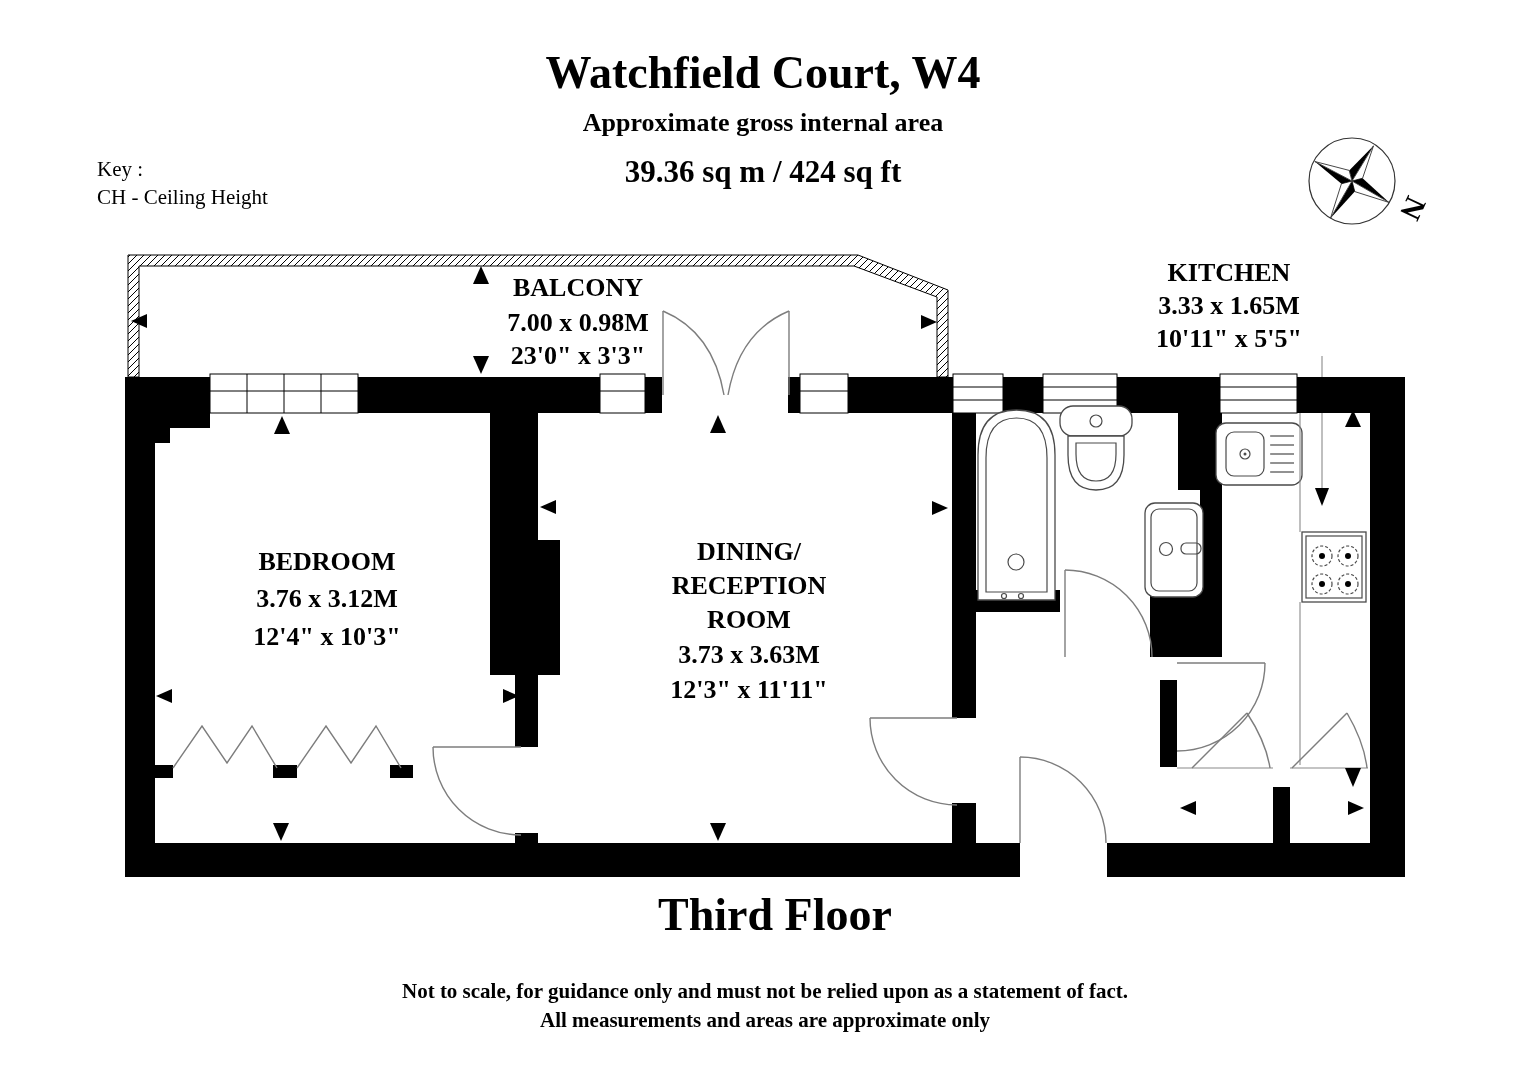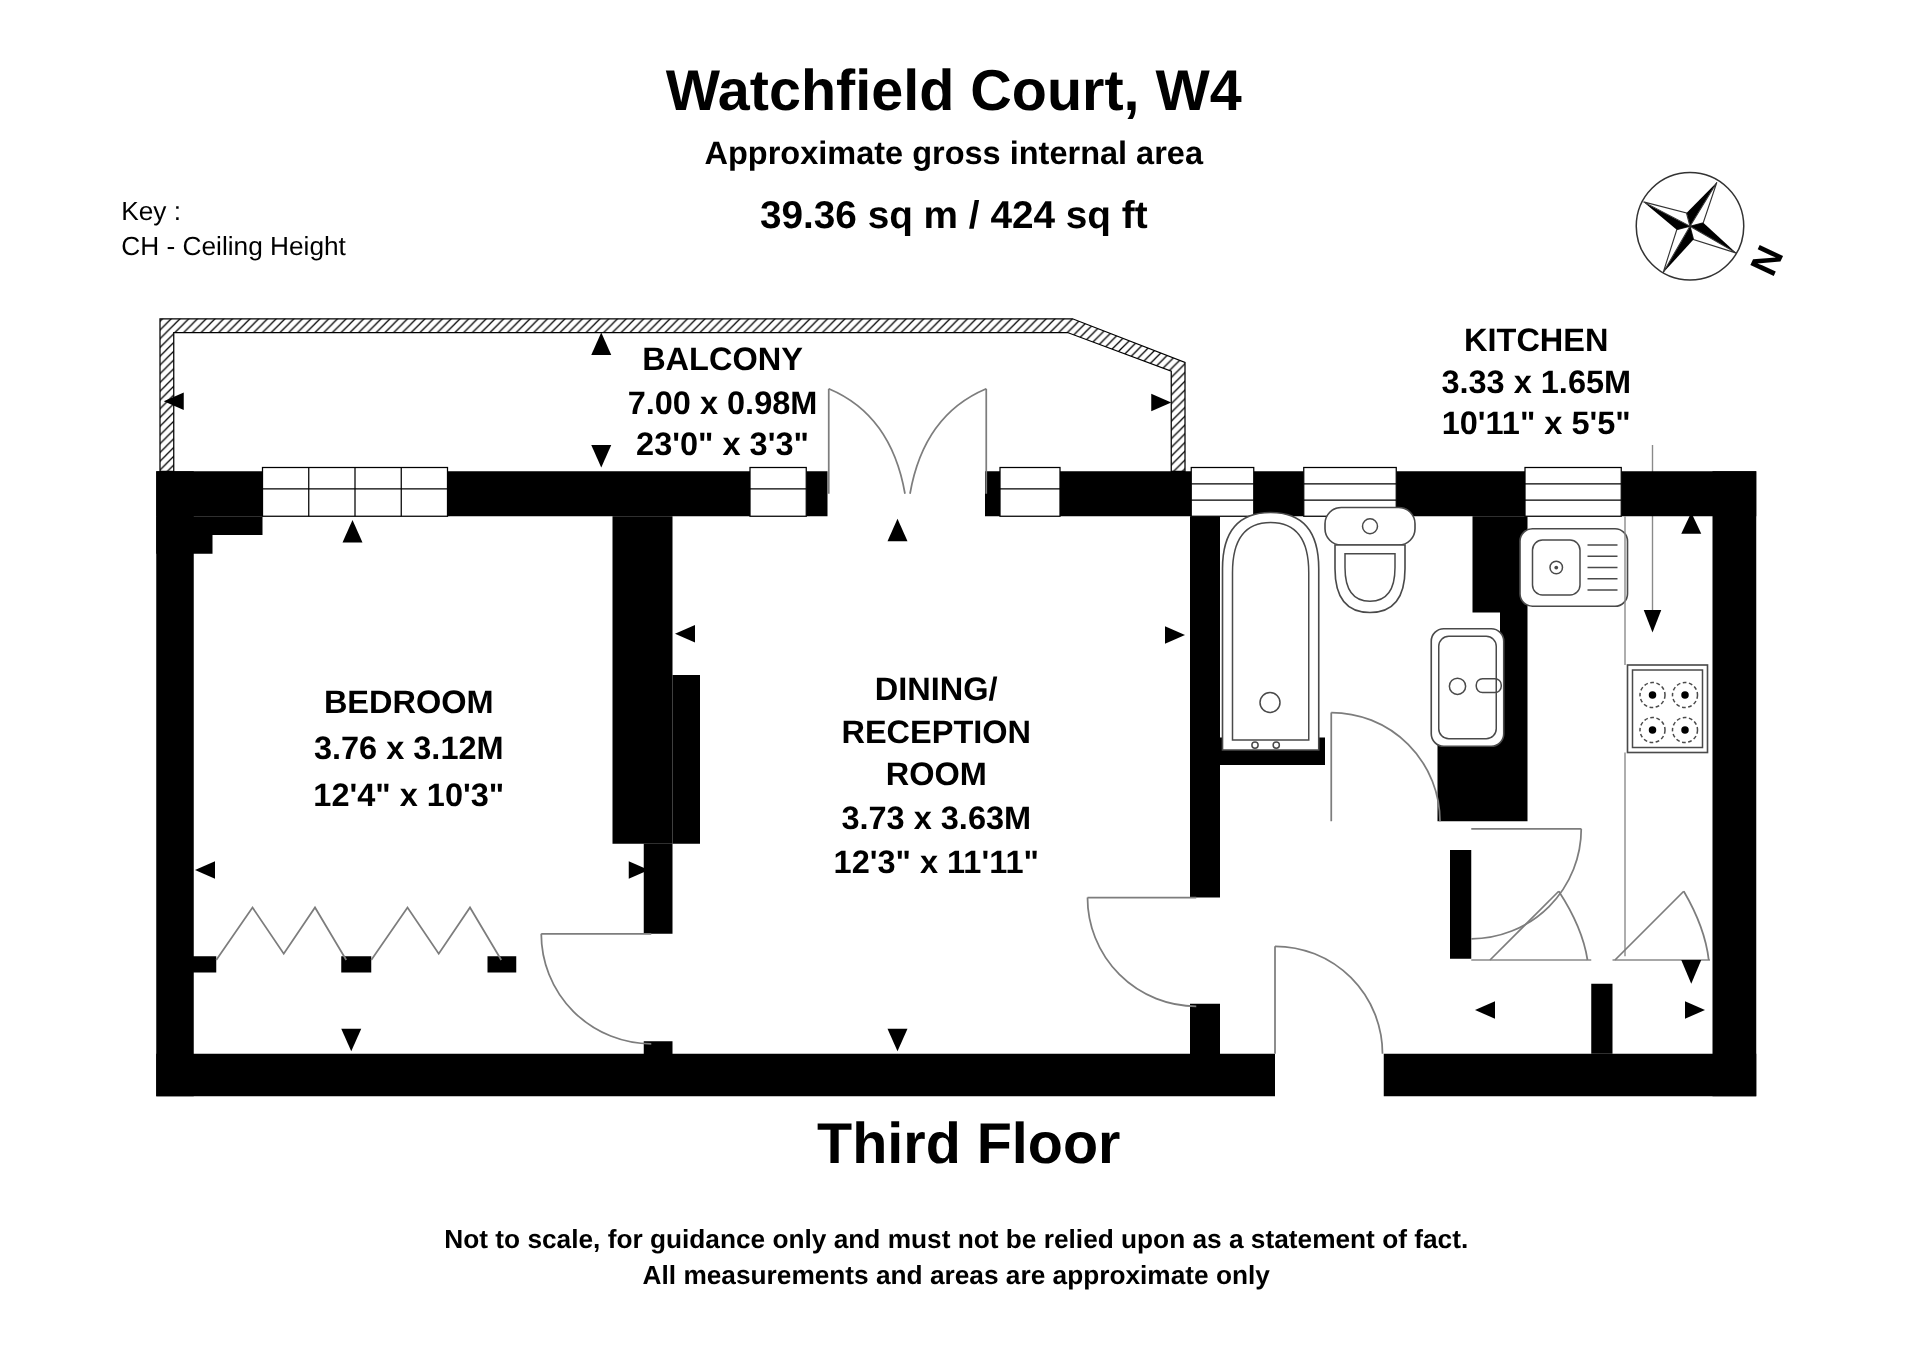--- a/index.html
+++ b/index.html
@@ -1,17 +1,17 @@
 <!DOCTYPE html>
 <html><head>
 <meta charset="utf-8">
 <style>
   html,body{margin:0;padding:0;background:#fff;}
   .page{position:relative;width:1519px;height:1080px;background:#fff;overflow:hidden;
-        font-family:Liberation Sans, sans-serif;}
+        font-family:Liberation Serif, serif;}
   svg text{fill:#000;}
   .t-title{font-size:46px;font-weight:bold;}
   .t-sub{font-size:26px;font-weight:bold;}
   .t-area{font-size:31px;font-weight:bold;}
   .t-key{font-size:21px;font-weight:normal;}
   .t-room{font-size:26px;font-weight:bold;}
   .t-floor{font-size:46px;font-weight:bold;}
   .t-foot{font-size:21px;font-weight:bold;}
   .t-north{font-size:30px;font-weight:bold;}
   .wall{fill:#000;stroke:none;}

